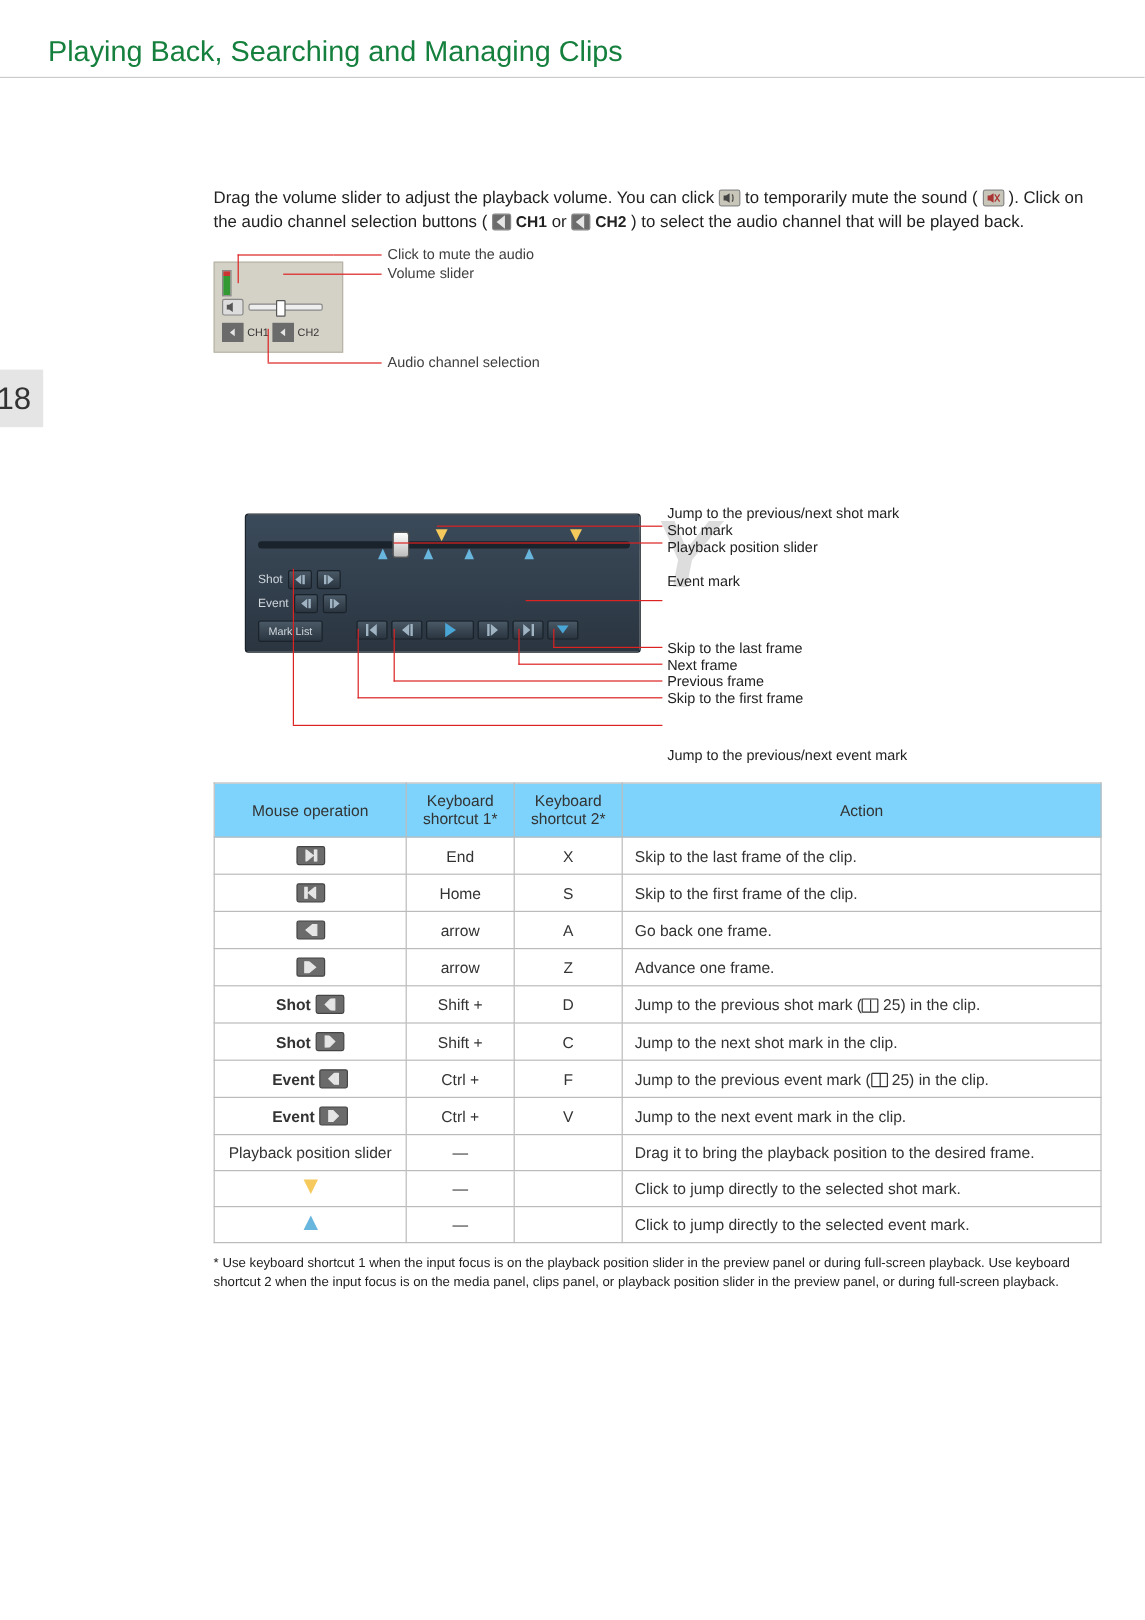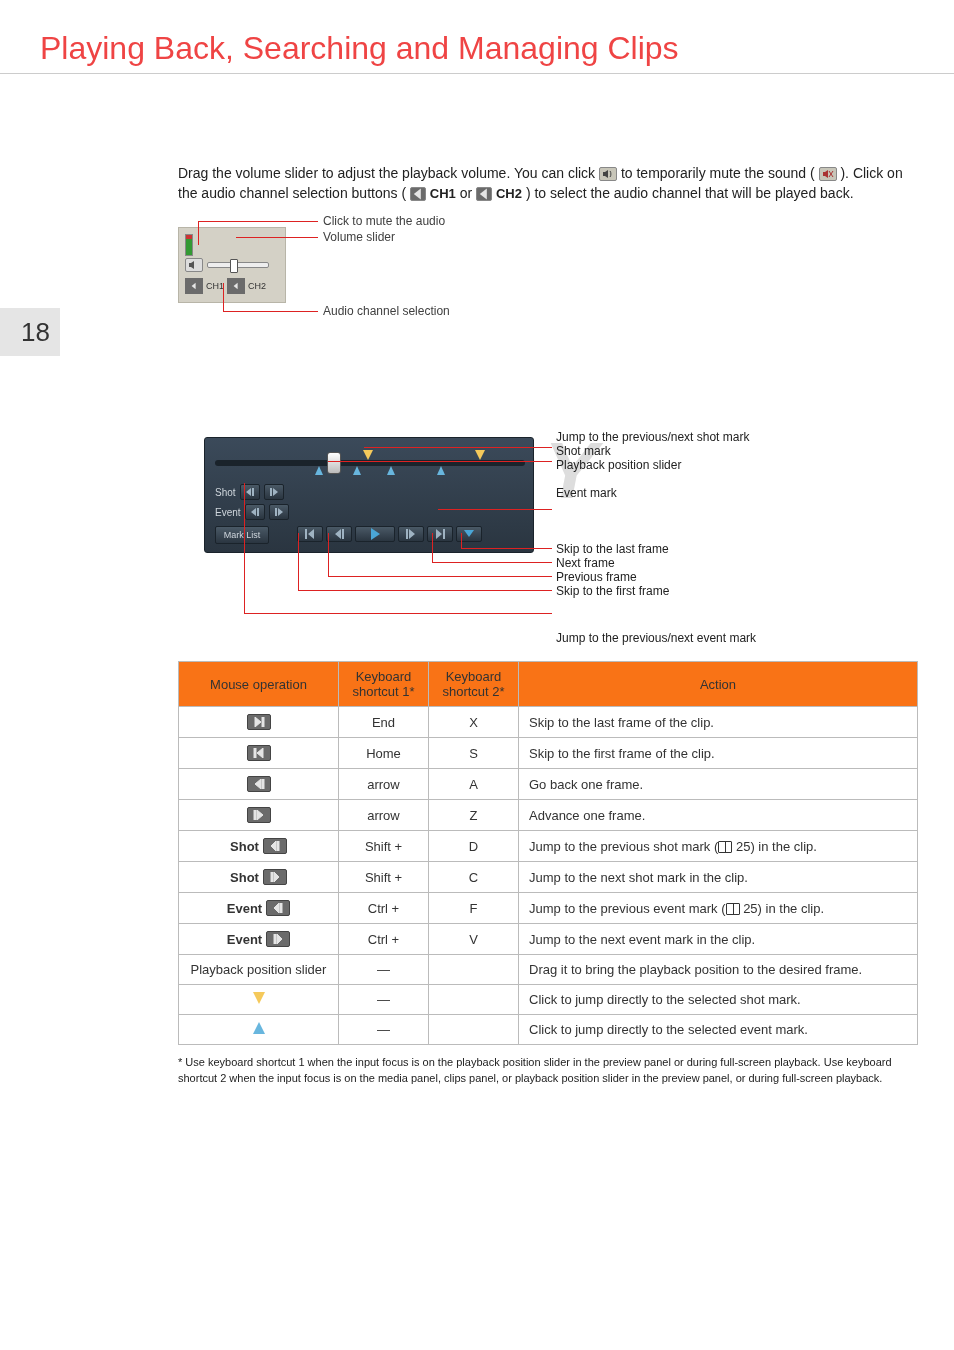--- a/index.html
+++ b/index.html
@@ -1,18 +1,18 @@
 <!DOCTYPE html>
 <html><head>
 <meta charset="utf-8">
 <style>
   * { box-sizing: border-box; margin: 0; padding: 0; }
   body { font-family: Arial, Helvetica, sans-serif; background: #fff; width: 954px; height: 1350px; position: relative; color: #333; }
-  .page-title { color: #ef4444; font-size: 32px; font-weight: 400; padding: 30px 0 6px 40px; border-bottom: 1px solid #ccc; margin-bottom: 90px; }
-  .page-number-tab { position: absolute; left: 0; top: 308px; width: 60px; height: 48px; background: #e5e5e5; color: #333; font-size: 26px; display: flex; align-items: center; justify-content: flex-end; padding-right: 10px; }
+  .page-title { color: #15803d; font-size: 24px; font-weight: 400; padding: 30px 0 6px 40px; border-bottom: 1px solid #ccc; margin-bottom: 90px; }
+  .page-number-tab { position: absolute; left: 0; top: 308px; width: 36px; height: 48px; background: #e5e5e5; color: #333; font-size: 26px; display: flex; align-items: center; justify-content: flex-end; padding-right: 10px; }
   .content { margin-left: 178px; width: 740px; }
   .section-title { font-weight: bold; font-size: 17px; margin-bottom: 8px; color: #222; }
   .body-text { font-size: 14px; line-height: 1.4; color: #222; }
   .inline-icon { display: inline-flex; align-items: center; justify-content: center; width: 18px; height: 14px; background: #c8c6b9; border: 1px solid #888; border-radius: 2px; vertical-align: middle; }
   .inline-icon.spk-on svg, .inline-icon.spk-off svg { width: 12px; height: 10px; }
   .inline-icon.ch { width: 16px; background: #6b6b6b; }
   .ch-label { font-weight: bold; font-size: 13px; }
   .figure1 { position: relative; margin-top: 8px; height: 120px; }
   .fig1-panel { position: absolute; left: 0; top: 16px; width: 108px; height: 76px; background: #d4d1c6; border: 1px solid #b8b5a8; }
   .fig1-meter { position: absolute; left: 6px; top: 6px; width: 8px; height: 22px; background: linear-gradient(to bottom,#c33 0%,#c33 20%,#393 20%,#393 100%); border:1px solid #888; }
@@ -38,21 +38,21 @@
   .fig2-row { position:absolute; display:flex; gap:4px; align-items:center; font-size:10px; color:#cfd6dc; }
   .fig2-btn { width:20px; height:16px; background:linear-gradient(#4a5966,#2a3540); border:1px solid #1a232b; border-radius:2px; display:flex; align-items:center; justify-content:center; color:#9fb3c2; font-size:8px; }
   .fig2-btn.wide { width:26px; }
   .fig2-btn.play { width:40px; }
   .fig2-btn.play svg { fill:#4aa6d6; }
   .fig2-marklist { width:54px; height:18px; background:linear-gradient(#4a5966,#2a3540); border:1px solid #1a232b; border-radius:2px; font-size:9px; color:#cfd6dc; display:flex; align-items:center; justify-content:center; }
   .r-annot { position:absolute; font-size:12px; color:#222; left:378px; white-space:nowrap; }
   
   table.shortcut { border-collapse:collapse; width:100%; margin-top:22px; font-size:13px; }
   table.shortcut th, table.shortcut td { border:1px solid #bbb; padding:7px 10px; vertical-align:middle; }
-  table.shortcut th { background:#f97316; font-weight:normal; text-align:center; }
+  table.shortcut th { background:#7dd3fc; font-weight:normal; text-align:center; }
   table.shortcut td.center { text-align:center; }
   table.shortcut .op-cell { text-align:center; }
   .op-icon { display:inline-flex; align-items:center; justify-content:center; width:24px; height:16px; background:#6b6b6b; border:1px solid #444; border-radius:2px; }
   .op-icon svg { width:12px; height:10px; fill:#e5e5e5; stroke:#e5e5e5; }
   .op-label { font-weight:bold; font-size:13px; margin-right:4px; }
   .tri-down-y { display:inline-block; border-left:6px solid transparent; border-right:6px solid transparent; border-top:12px solid #f5c95b; }
   .tri-up-b { display:inline-block; border-left:6px solid transparent; border-right:6px solid transparent; border-bottom:12px solid #68b6de; }
   .book-icon { display:inline-flex; width:14px; height:12px; border:1px solid #333; border-radius:1px; position:relative; vertical-align:middle; }
   .book-icon:before { content:''; position:absolute; left:50%; top:0; bottom:0; border-left:1px solid #333; }
   .footnote { font-size:11px; line-height:1.4; margin-top:10px; color:#222; }

